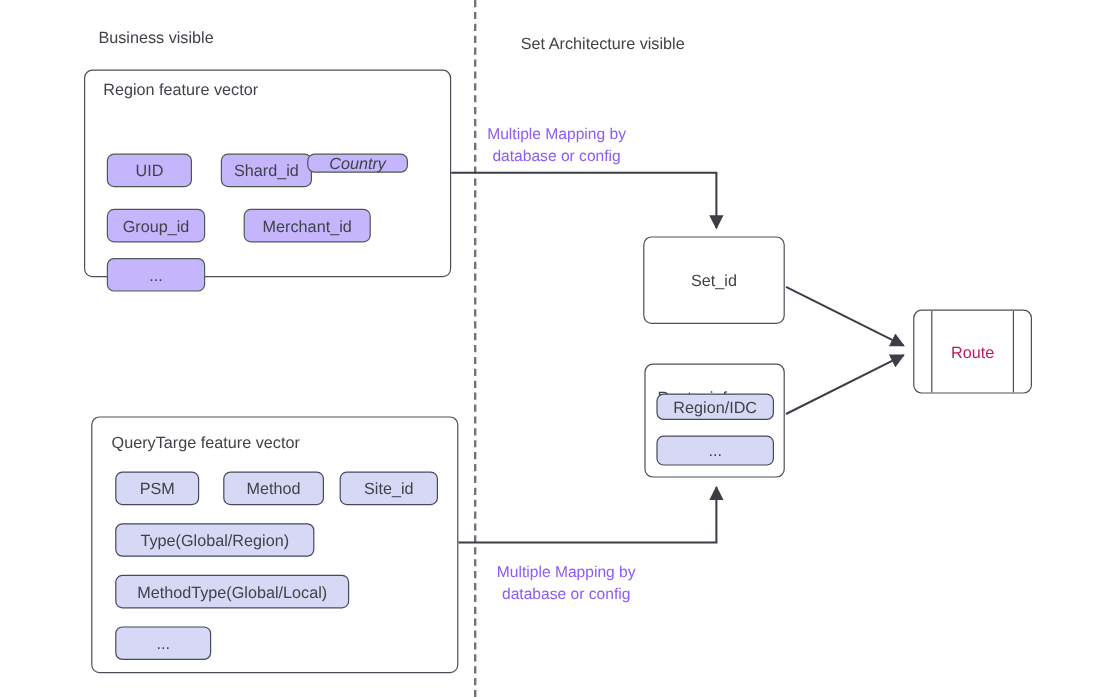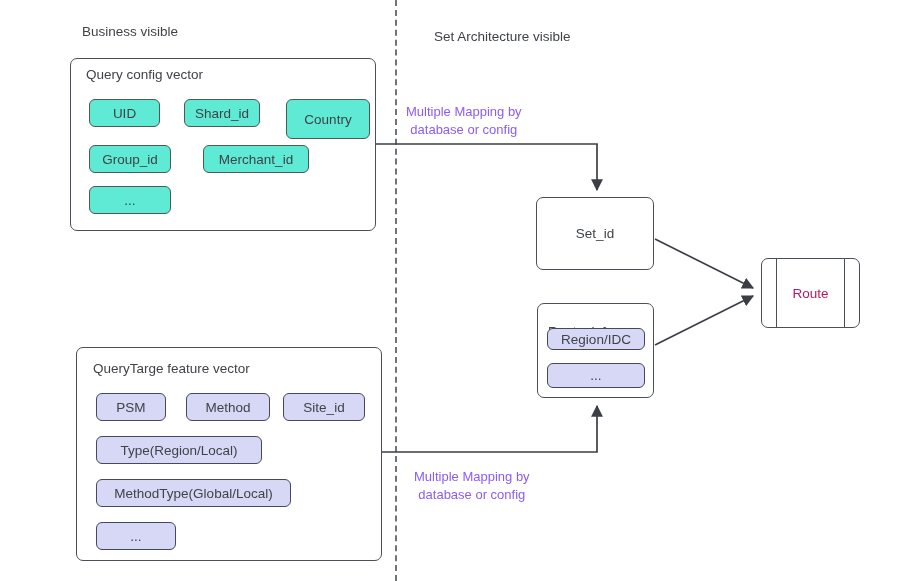--- a/index.html
+++ b/index.html
@@ -60,22 +60,23 @@
     border: 1.4px solid #4b5058;
     border-radius: 6px;
     display: flex;
     align-items: center;
     justify-content: center;
     font-size: 13.5px;
     color: #3f4348;
     white-space: nowrap;
   }
   .chip.green {
-    background: #5eead4;
+    background: #c4b5fd;
     border-color: #4d5a4f;
+    margin-top: 29px;
   }
   .chip.purple {
     background: #d7d8f5;
     border-color: #45485e;
   }
   .node-box {
     position: absolute;
     box-sizing: border-box;
     border: 1.6px solid #4b5058;
     border-radius: 7px;
@@ -124,40 +125,40 @@
 
 <div class="canvas">
 
   <div class="divider" style="left:395px;"></div>
 
   <div class="zone-label" style="left:82px; top:24px;">Business visible</div>
   <div class="zone-label" style="left:434px; top:29px;">Set Architecture visible</div>
 
   <div class="group-box" style="left:70px; top:58px; width:306px; height:173px;">
   </div>
-  <div class="group-title" style="left:86px; top:67px;">Query config vector</div>
+  <div class="group-title" style="left:86px; top:67px;">Region feature vector</div>
 
   <div class="chip green" style="left:89px; top:99px; width:71px; height:28px;">UID</div>
   <div class="chip green" style="left:184px; top:99px; width:76px; height:28px;">Shard_id</div>
-  <div class="chip green" style="left:286px; top:99px; width:84px; height:40px;">Country</div>
+  <div class="chip green" style="left:256px; top:99px; width:84px; height:16px;font-style:italic;">Country</div>
 
   <div class="chip green" style="left:89px; top:145px; width:82px; height:28px;">Group_id</div>
   <div class="chip green" style="left:203px; top:145px; width:106px; height:28px;">Merchant_id</div>
 
   <div class="chip green" style="left:89px; top:186px; width:82px; height:28px;">...</div>
 
   <div class="group-box" style="left:76px; top:347px; width:306px; height:214px;">
   </div>
   <div class="group-title" style="left:93px; top:361px;">QueryTarge feature vector</div>
 
   <div class="chip purple" style="left:96px; top:393px; width:70px; height:28px;">PSM</div>
   <div class="chip purple" style="left:283px; top:393px; width:82px; height:28px;">Site_id</div>
   <div class="chip purple" style="left:186px; top:393px; width:84px; height:28px;">Method</div>
 
-  <div class="chip purple" style="left:96px; top:436px; width:166px; height:28px;">Type(Region/Local)</div>
+  <div class="chip purple" style="left:96px; top:436px; width:166px; height:28px;">Type(Global/Region)</div>
 
   <div class="chip purple" style="left:96px; top:479px; width:195px; height:28px;">MethodType(Global/Local)</div>
 
   <div class="chip purple" style="left:96px; top:522px; width:80px; height:28px;">...</div>
 
   <div class="node-box" style="left:536px; top:197px; width:118px; height:73px;">Set_id</div>
 
   <div class="group-box" style="left:537px; top:303px; width:117px; height:95px;"></div>
   <div class="group-title" style="left:548px; top:306px;margin-top:18px;">Route_info</div>
   <div class="chip purple" style="left:547px; top:328px; width:98px; height:22px;">Region/IDC</div>

